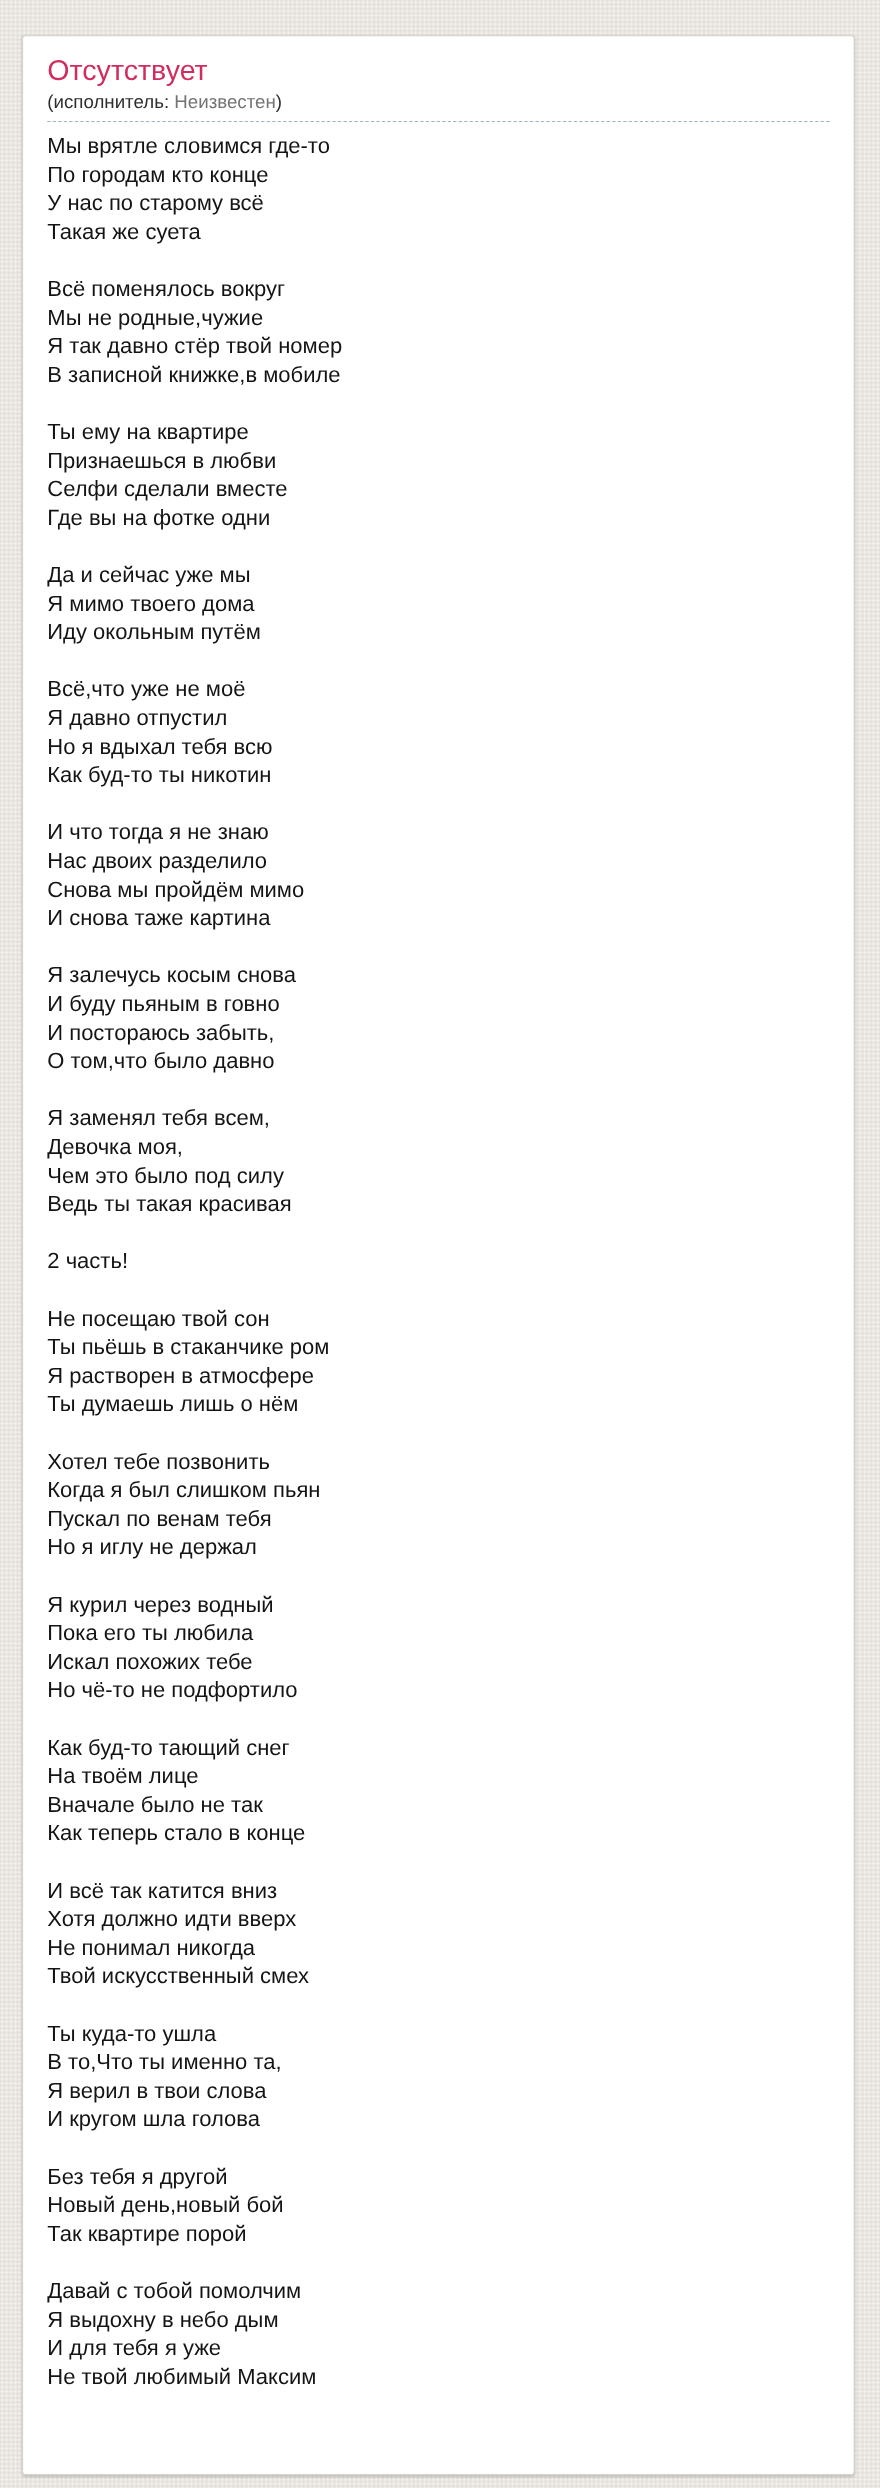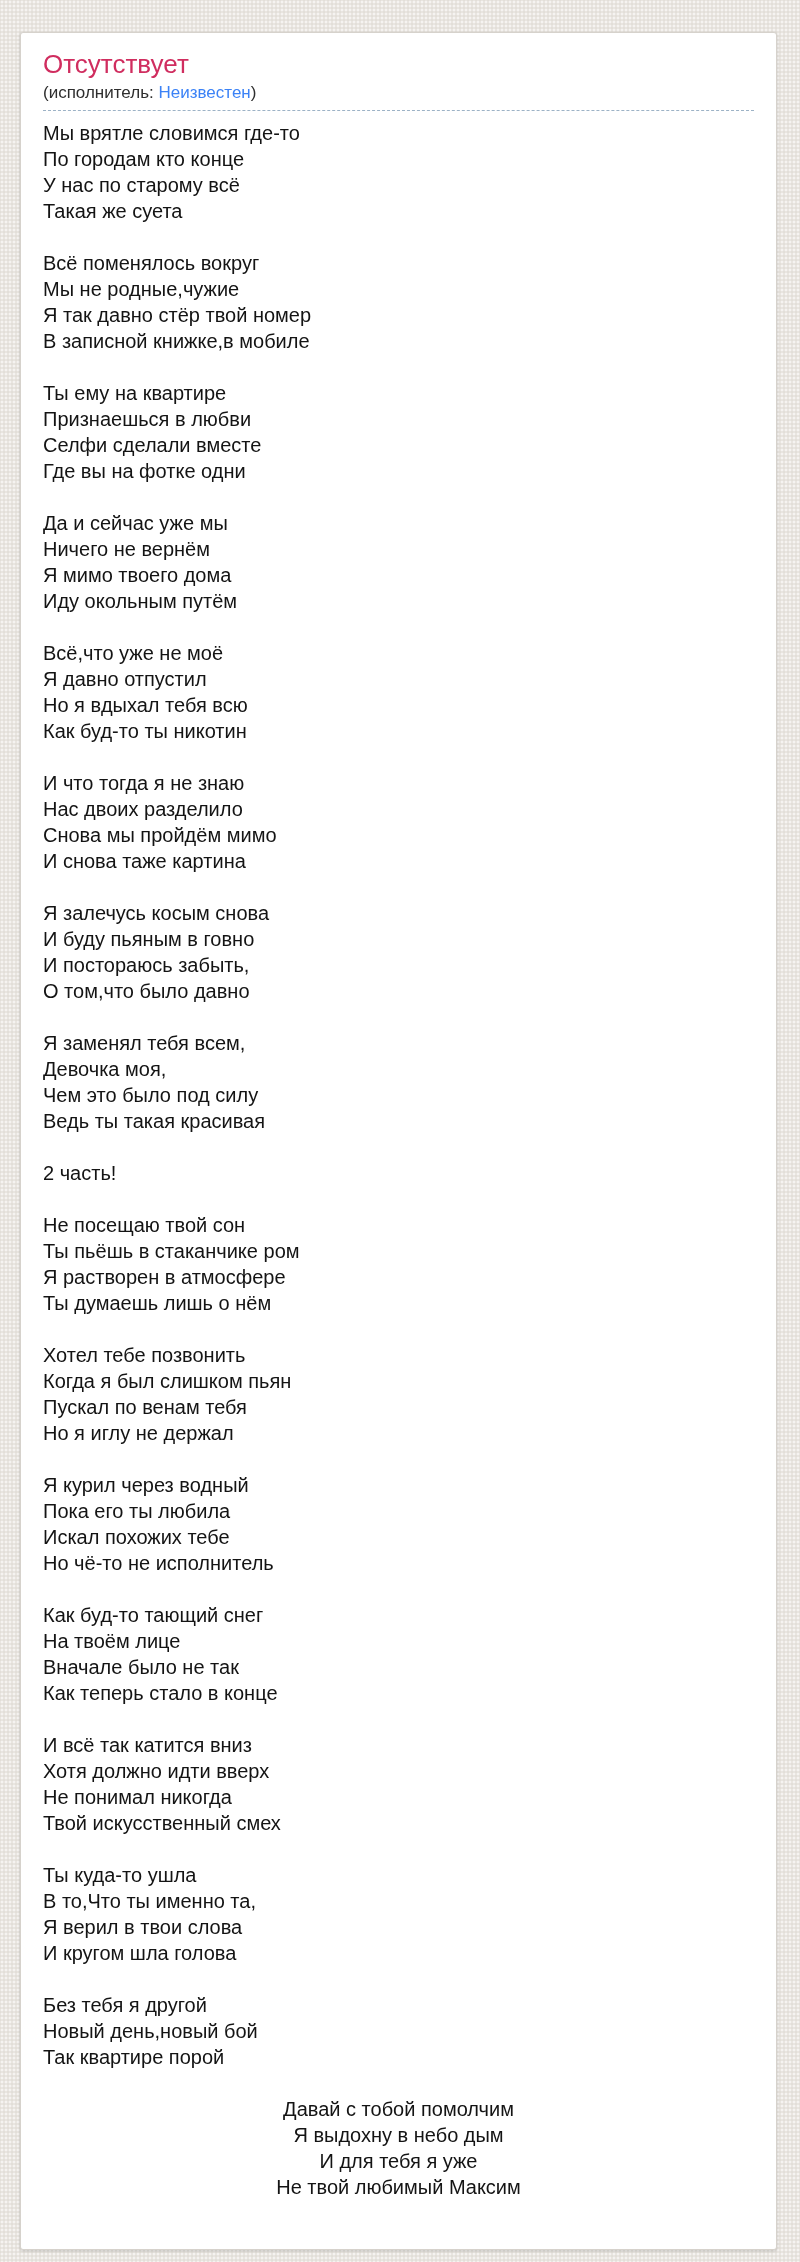--- a/index.html
+++ b/index.html
@@ -40,36 +40,35 @@
     line-height: 32px;
   }
   .subtitle {
     font-size: 17px;
     color: #2e2e2e;
     line-height: 21px;
     padding-bottom: 7px;
     border-bottom: 1px dashed #9cb2c6;
   }
   .artist-link {
-    color: #3b82f6;
+    color: #737373;
     text-decoration: none;
     cursor: pointer;
   }
   .lyrics {
     margin-top: 9px;
     font-size: 20px;
     color: #141414;
     line-height: 26px;
   }
   .stanza {
     margin: 0 0 26px 0;
   }
   .stanza:last-child {
     margin-bottom: 12px;
-    text-align: center;
   }
   .lyric-line {
     white-space: pre-wrap;
   }
 </style>
 </head>
 <body>
 
 <div class="page">
   <div class="card">
@@ -89,21 +88,20 @@
           <div class="lyric-line">В записной книжке,в мобиле</div>
         </div>
         <div class="stanza">
           <div class="lyric-line">Ты ему на квартире</div>
           <div class="lyric-line">Признаешься в любви</div>
           <div class="lyric-line">Селфи сделали вместе</div>
           <div class="lyric-line">Где вы на фотке одни</div>
         </div>
         <div class="stanza">
           <div class="lyric-line">Да и сейчас уже мы</div>
-          <div class="lyric-line">Ничего не вернём</div>
           <div class="lyric-line">Я мимо твоего дома</div>
           <div class="lyric-line">Иду окольным путём</div>
         </div>
         <div class="stanza">
           <div class="lyric-line">Всё,что уже не моё</div>
           <div class="lyric-line">Я давно отпустил</div>
           <div class="lyric-line">Но я вдыхал тебя всю</div>
           <div class="lyric-line">Как буд-то ты никотин</div>
         </div>
         <div class="stanza">
@@ -136,21 +134,21 @@
         <div class="stanza">
           <div class="lyric-line">Хотел тебе позвонить</div>
           <div class="lyric-line">Когда я был слишком пьян</div>
           <div class="lyric-line">Пускал по венам тебя</div>
           <div class="lyric-line">Но я иглу не держал</div>
         </div>
         <div class="stanza">
           <div class="lyric-line">Я курил через водный</div>
           <div class="lyric-line">Пока его ты любила</div>
           <div class="lyric-line">Искал похожих тебе</div>
-          <div class="lyric-line">Но чё-то не исполнитель</div>
+          <div class="lyric-line">Но чё-то не подфортило</div>
         </div>
         <div class="stanza">
           <div class="lyric-line">Как буд-то тающий снег</div>
           <div class="lyric-line">На твоём лице</div>
           <div class="lyric-line">Вначале было не так</div>
           <div class="lyric-line">Как теперь стало в конце</div>
         </div>
         <div class="stanza">
           <div class="lyric-line">И всё так катится вниз</div>
           <div class="lyric-line">Хотя должно идти вверх</div>

